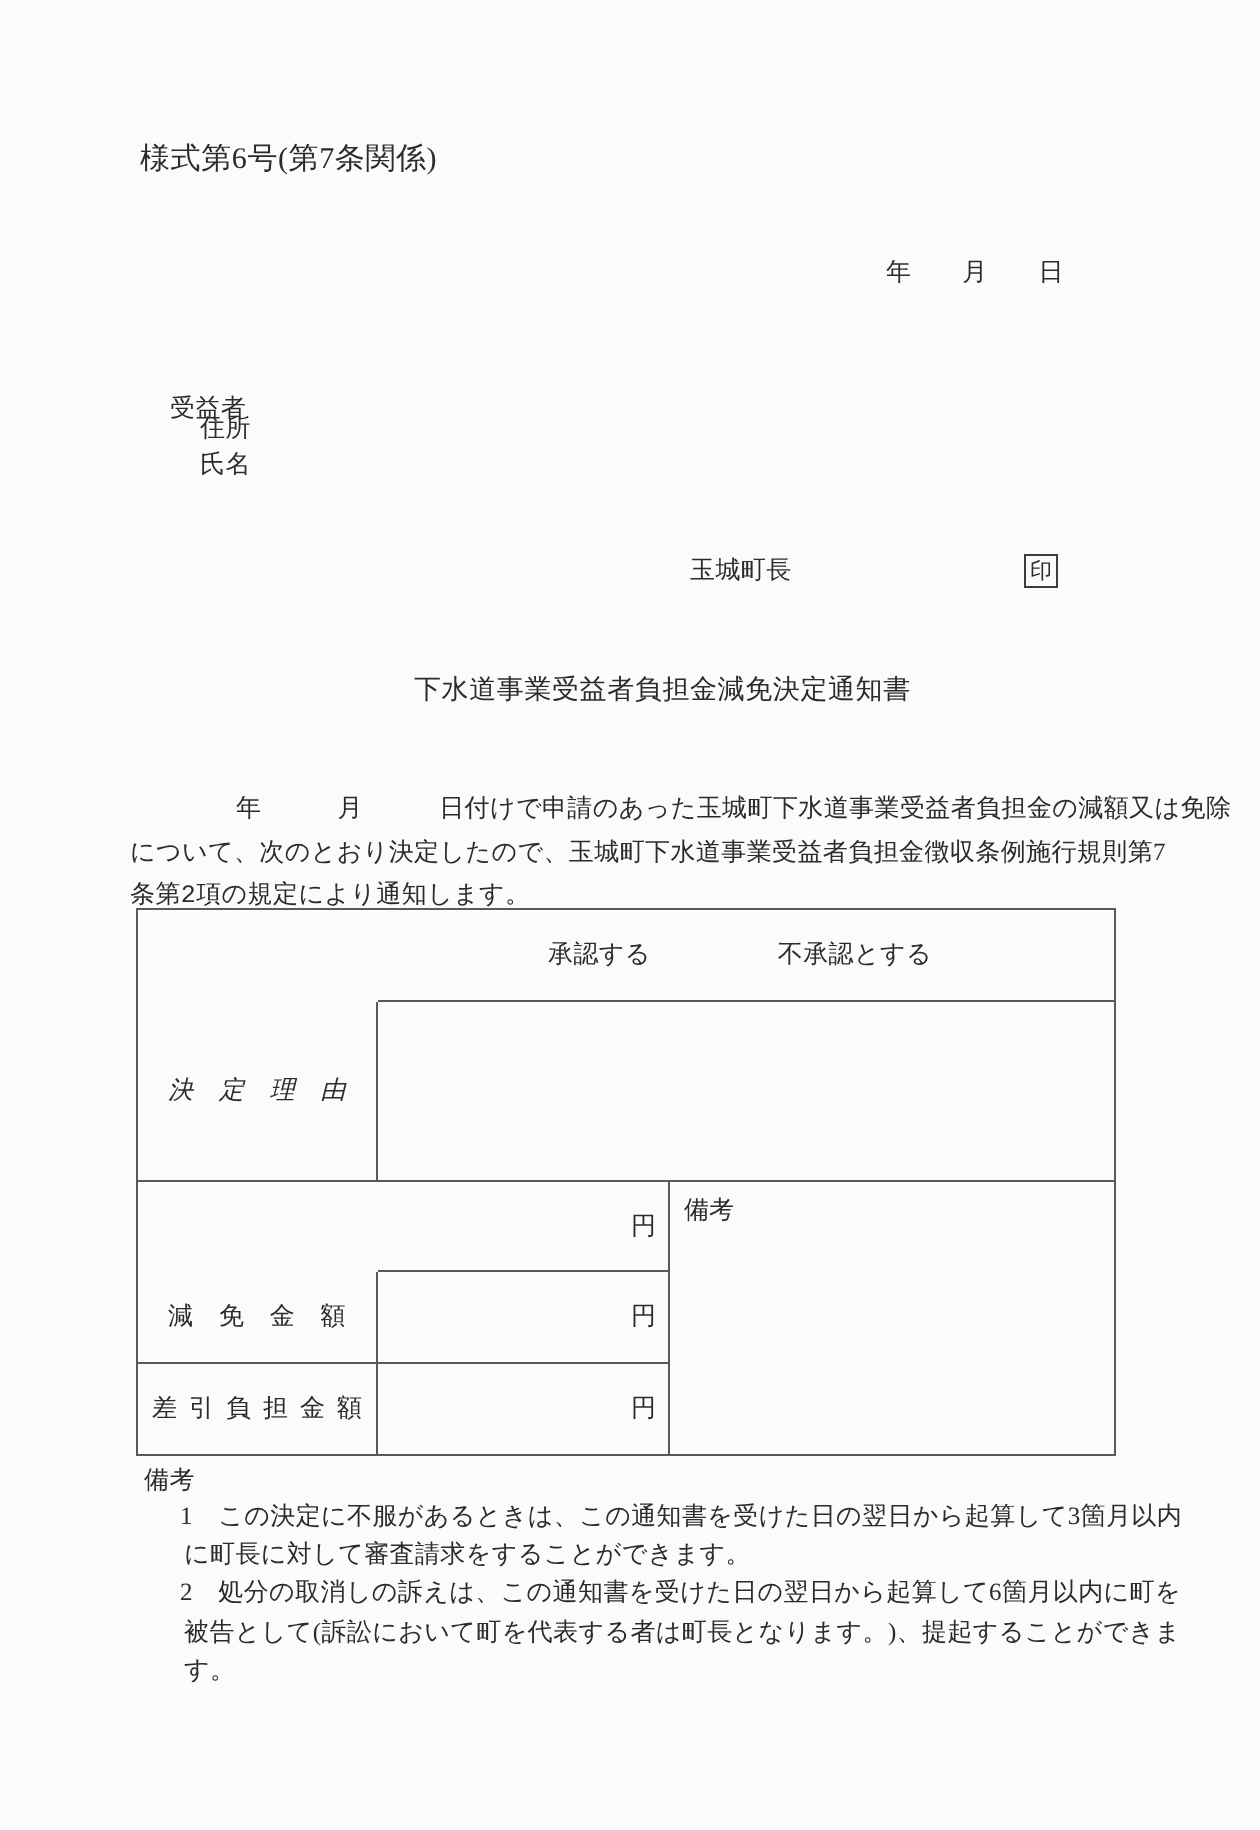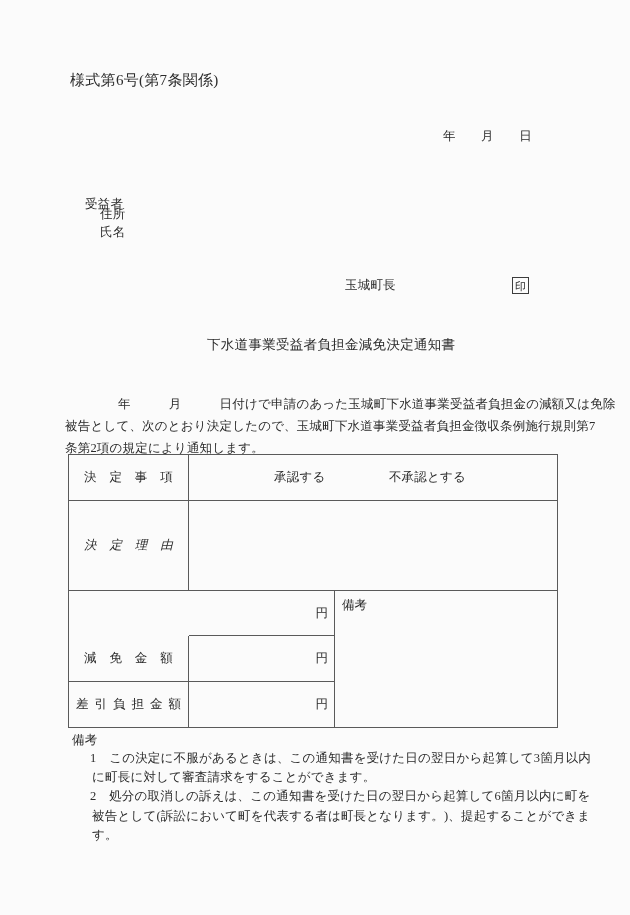--- a/index.html
+++ b/index.html
@@ -54,25 +54,24 @@
 <div class="abs fs12" style="left:85px;top:186px;margin-top:12px;">受益者</div>
 <div class="abs fs12" style="left:100px;top:208px;">住所</div>
 <div class="abs fs12" style="left:100px;top:226px;">氏名</div>
 
 <div class="abs fs12" style="left:345px;top:279px;">玉城町長</div>
 <div class="seal">印</div>
 
 <div class="abs" style="left:207px;top:338px;font-size:13.5px;letter-spacing:.3px;">下水道事業受益者負担金減免決定通知書</div>
 
 <div class="abs fs12" style="left:65px;top:398px;text-indent:53px;">年　　　月　　　日付けで申請のあった玉城町下水道事業受益者負担金の減額又は免除</div>
-<div class="abs fs12" style="left:65px;top:420px;">被告として、次のとおり決定したので、玉城町下水道事業受益者負担金徴収条例施行規則第7</div>
-<div class="abs fs12" style="left:65px;top:442px;">条第2項の規定により通知します。</div>
+<div class="abs fs12" style="left:65px;top:420px;">について、次のとおり決定したので、玉城町下水道事業受益者負担金徴収条例施行規則第7</div>
+<div class="abs fs12" style="left:65px;top:442px;font-family:Liberation Mono, monospace;">条第2項の規定により通知します。</div>
 
 <div class="form-table">
-  <div class="cell lbl b-r b-b c1r1">決　定　事　項</div>
   <div class="cell hdr-val b-b cvr1">承認する　　　　　不承認とする</div>
 
   <div class="cell lbl b-r b-b c1r2">決　定　理　由</div>
   <div class="cell b-b cvr2"></div>
 
   <div class="cell yen b-r b-b c2r3">円</div>
 
   <div class="cell remarks-cell c3r35">備考</div>
 
   <div class="cell lbl b-r b-b c1r4">減　免　金　額</div>

